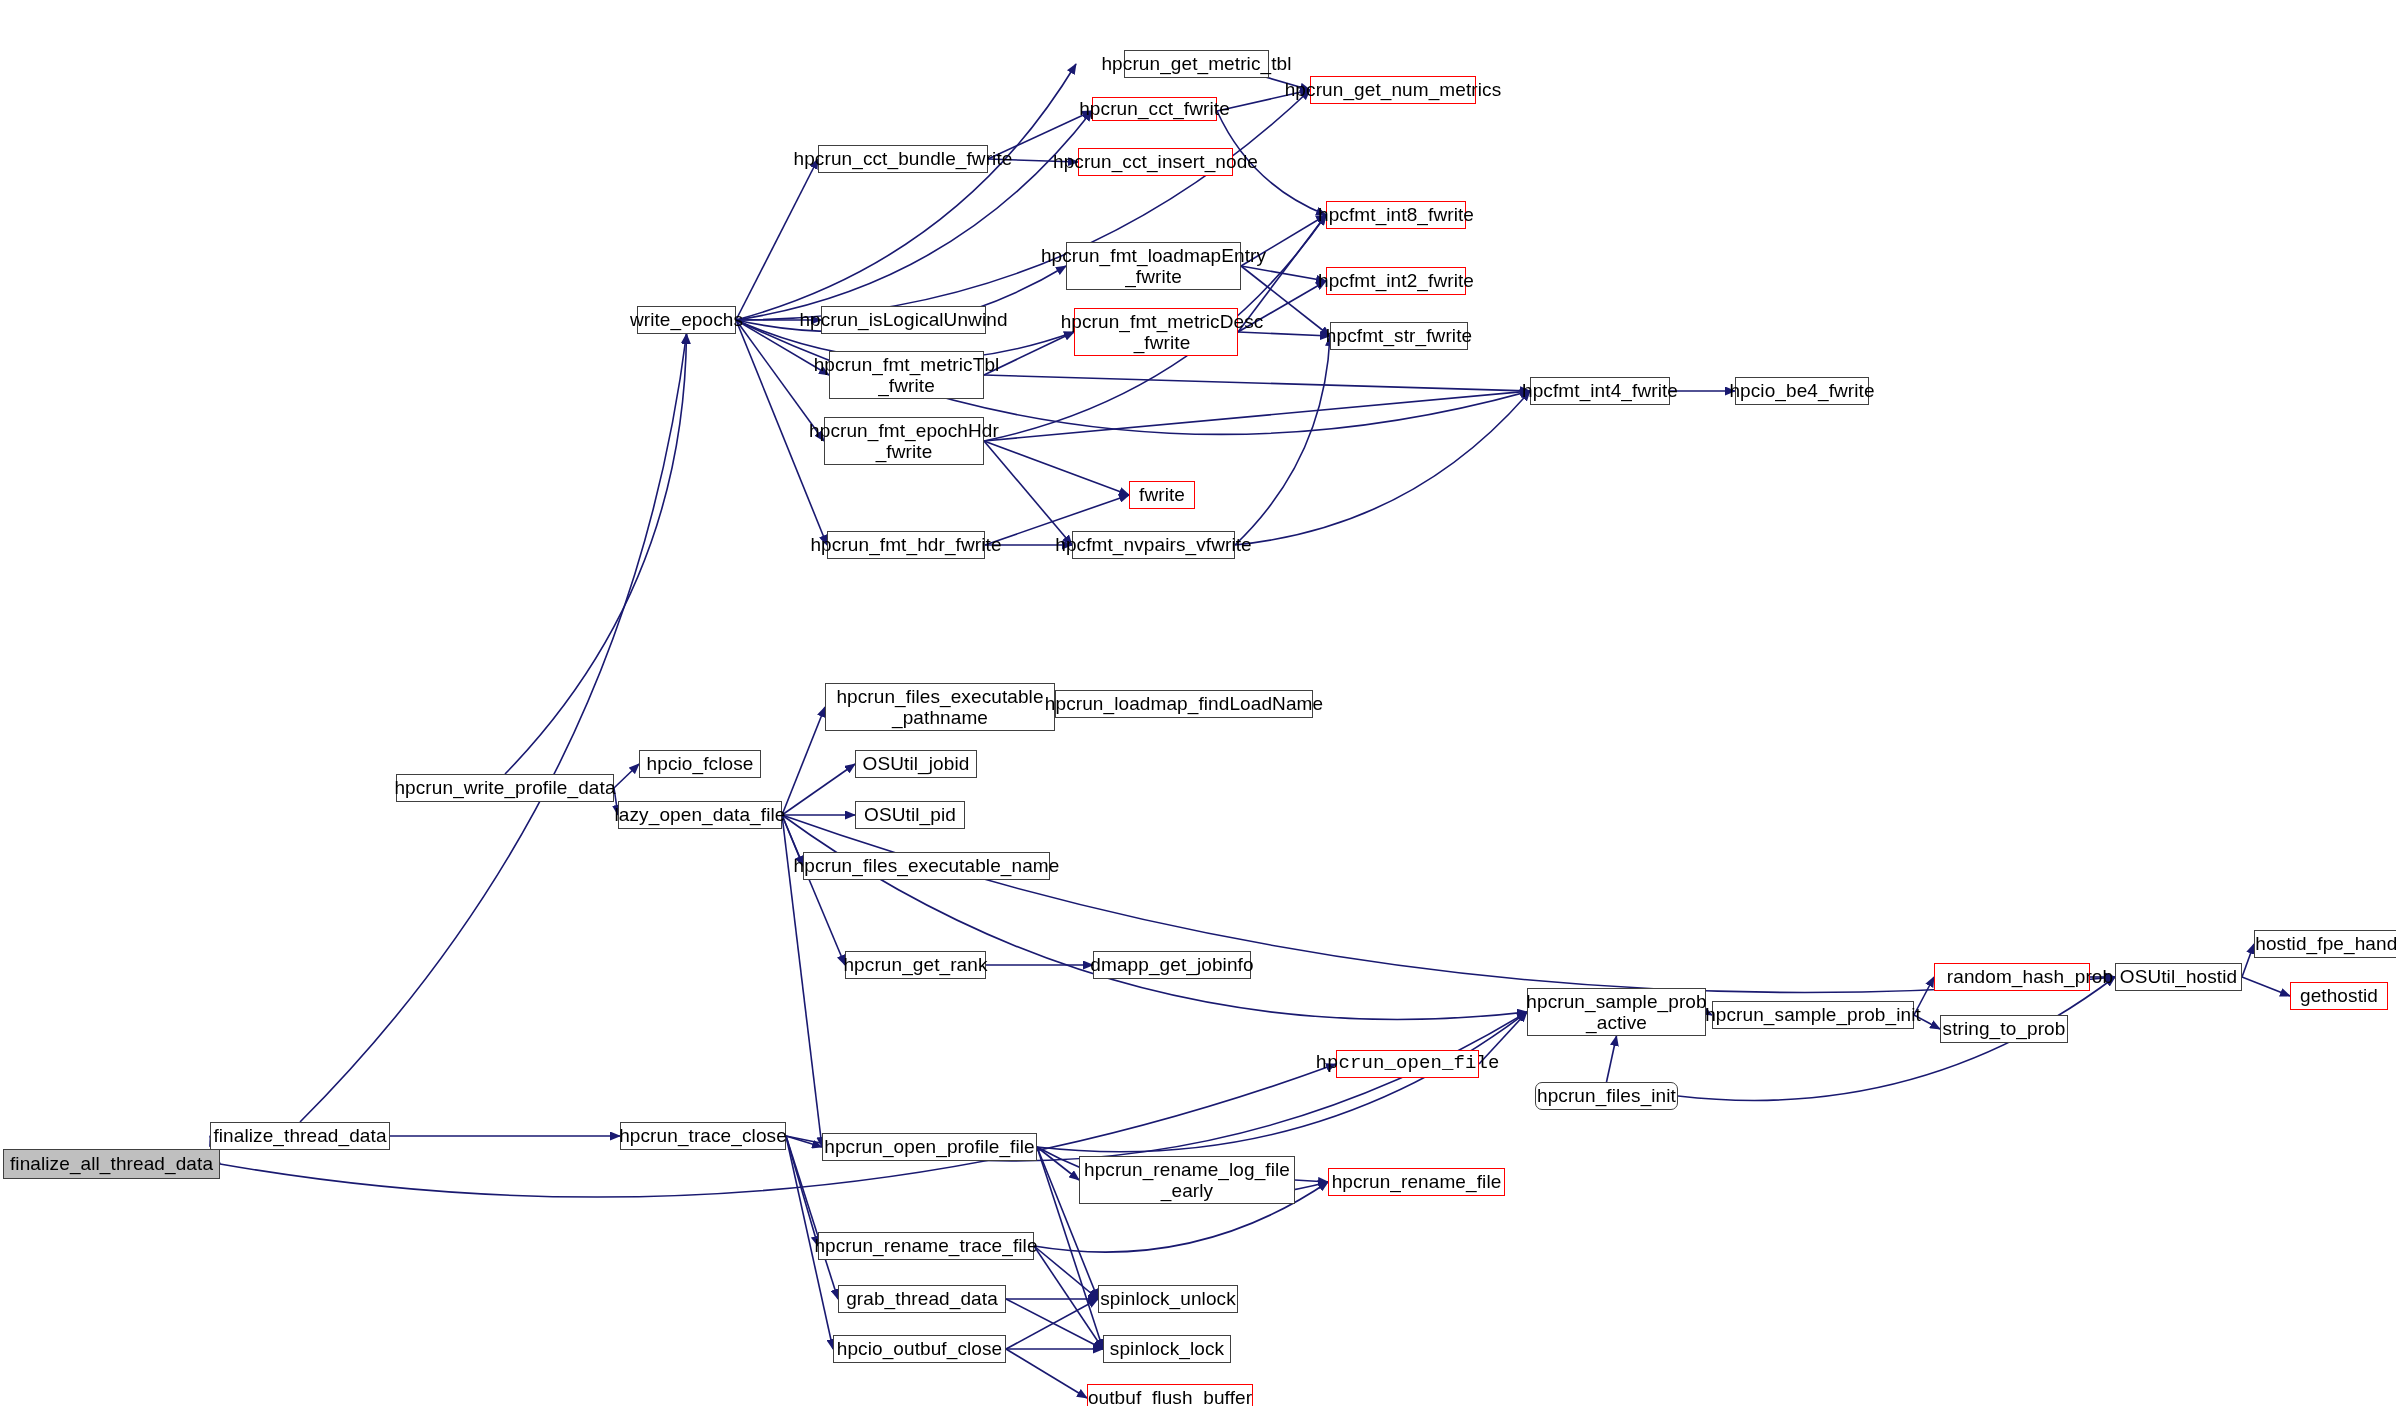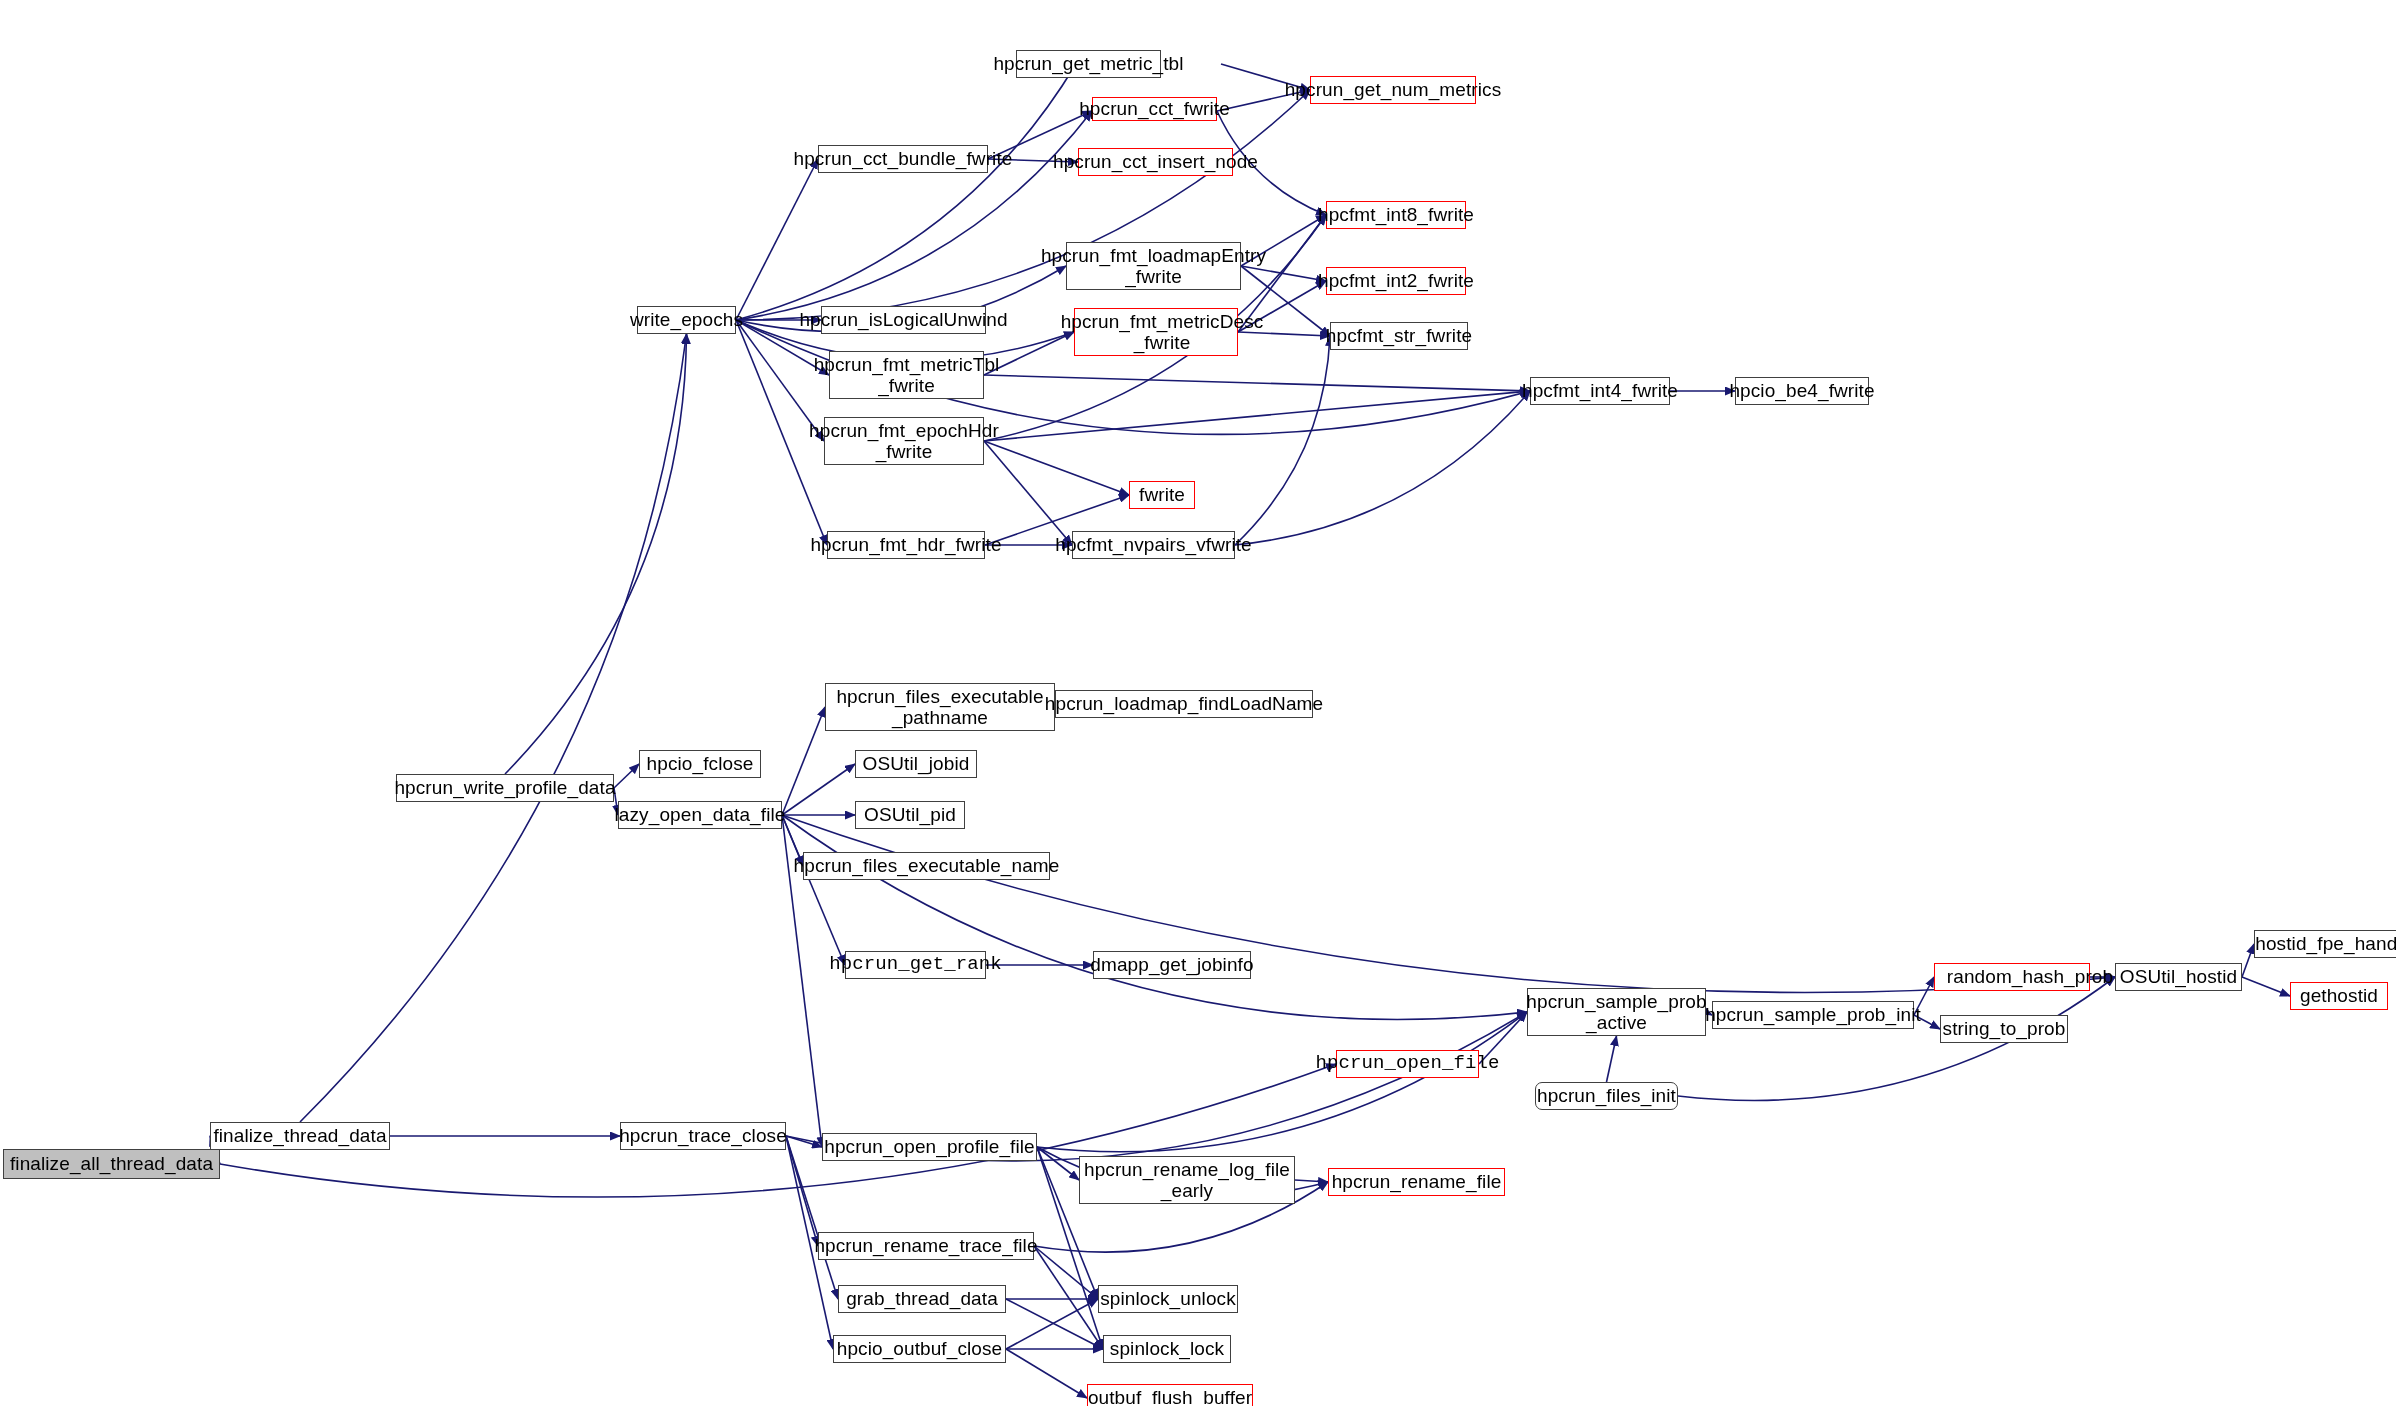--- a/index.html
+++ b/index.html
@@ -111,21 +111,21 @@
       <div class="node" style="left: 620px; top: 1122px; width: 166px; height: 28px;"><span>hpcrun_trace_close</span></div>
       <div class="node" style="left: 396px; top: 774px; width: 218px; height: 28px;"><span>hpcrun_write_profile_data</span></div>
       <div class="node" style="left: 639px; top: 750px; width: 122px; height: 28px;"><span>hpcio_fclose</span></div>
       <div class="node" style="left: 618px; top: 801px; width: 164px; height: 28px;"><span>lazy_open_data_file</span></div>
       <div class="node" style="left: 825px; top: 683px; width: 230px; height: 48px;"><span>hpcrun_files_executable
 _pathname</span></div>
       <div class="node" style="left: 1055px; top: 690px; width: 258px; height: 28px;"><span>hpcrun_loadmap_findLoadName</span></div>
       <div class="node" style="left: 855px; top: 750px; width: 122px; height: 28px;"><span>OSUtil_jobid</span></div>
       <div class="node" style="left: 855px; top: 801px; width: 110px; height: 28px;"><span>OSUtil_pid</span></div>
       <div class="node" style="left: 803px; top: 852px; width: 247px; height: 28px;"><span>hpcrun_files_executable_name</span></div>
-      <div class="node" style="left: 845px; top: 951px; width: 141px; height: 28px; font-family: Liberation Mono, monospace;"><span>hpcrun_get_rank</span></div>
+      <div class="node" style="left: 845px; top: 951px; width: 141px; height: 28px;"><span>hpcrun_get_rank</span></div>
       <div class="node" style="left: 1093px; top: 951px; width: 158px; height: 28px;"><span>dmapp_get_jobinfo</span></div>
       <div class="node" style="left: 822px; top: 1133px; width: 215px; height: 28px;"><span>hpcrun_open_profile_file</span></div>
       <div class="node" style="left: 1079px; top: 1156px; width: 216px; height: 48px;"><span>hpcrun_rename_log_file
 _early</span></div>
       <div class="node red" style="left: 1328px; top: 1168px; width: 177px; height: 28px;"><span>hpcrun_rename_file</span></div>
       <div class="node" style="left: 818px; top: 1232px; width: 216px; height: 28px;"><span>hpcrun_rename_trace_file</span></div>
       <div class="node" style="left: 838px; top: 1285px; width: 168px; height: 28px;"><span>grab_thread_data</span></div>
       <div class="node" style="left: 833px; top: 1335px; width: 173px; height: 28px;"><span>hpcio_outbuf_close</span></div>
       <div class="node" style="left: 1098px; top: 1285px; width: 140px; height: 28px;"><span>spinlock_unlock</span></div>
       <div class="node" style="left: 1103px; top: 1335px; width: 128px; height: 28px;"><span>spinlock_lock</span></div>
@@ -135,21 +135,21 @@
 _active</span></div>
       <div class="node" style="left: 1712px; top: 1001px; width: 202px; height: 28px;"><span>hpcrun_sample_prob_init</span></div>
       <div class="node red" style="left: 1934px; top: 963px; width: 156px; height: 28px; padding-left: 36px;"><span>random_hash_prob</span></div>
       <div class="node" style="left: 1940px; top: 1015px; width: 128px; height: 28px;"><span>string_to_prob</span></div>
       <div class="node" style="left: 1535px; top: 1082px; width: 143px; height: 28px; border-radius: 7px;"><span>hpcrun_files_init</span></div>
       <div class="node" style="left: 2115px; top: 963px; width: 127px; height: 28px;"><span>OSUtil_hostid</span></div>
       <div class="node" style="left: 2254px; top: 930px; width: 166px; height: 28px;"><span>hostid_fpe_handler</span></div>
       <div class="node red" style="left: 2290px; top: 982px; width: 98px; height: 28px;"><span>gethostid</span></div>
       <div class="node" style="left: 637px; top: 306px; width: 99px; height: 28px;"><span>write_epochs</span></div>
       <div class="node" style="left: 818px; top: 145px; width: 170px; height: 28px;"><span>hpcrun_cct_bundle_fwrite</span></div>
-      <div class="node" style="left: 1016px; top: 50px; width: 145px; height: 28px;"><span>hpcrun_get_metric_tbl</span></div>
+      <div class="node" style="left: 1124px; top: 50px; width: 145px; height: 28px;"><span>hpcrun_get_metric_tbl</span></div>
       <div class="node red" style="left: 1310px; top: 76px; width: 166px; height: 28px;"><span>hpcrun_get_num_metrics</span></div>
       <div class="node red" style="left: 1092px; top: 97px; width: 125px; height: 24px;"><span>hpcrun_cct_fwrite</span></div>
       <div class="node red" style="left: 1078px; top: 148px; width: 155px; height: 28px;"><span>hpcrun_cct_insert_node</span></div>
       <div class="node" style="left: 821px; top: 306px; width: 165px; height: 28px;"><span>hpcrun_isLogicalUnwind</span></div>
       <div class="node" style="left: 1066px; top: 242px; width: 175px; height: 48px;"><span>hpcrun_fmt_loadmapEntry
 _fwrite</span></div>
       <div class="node red" style="left: 1074px; top: 308px; width: 164px; height: 48px; padding-left: 12px;"><span>hpcrun_fmt_metricDesc
 _fwrite</span></div>
       <div class="node" style="left: 829px; top: 351px; width: 155px; height: 48px;"><span>hpcrun_fmt_metricTbl
 _fwrite</span></div>

